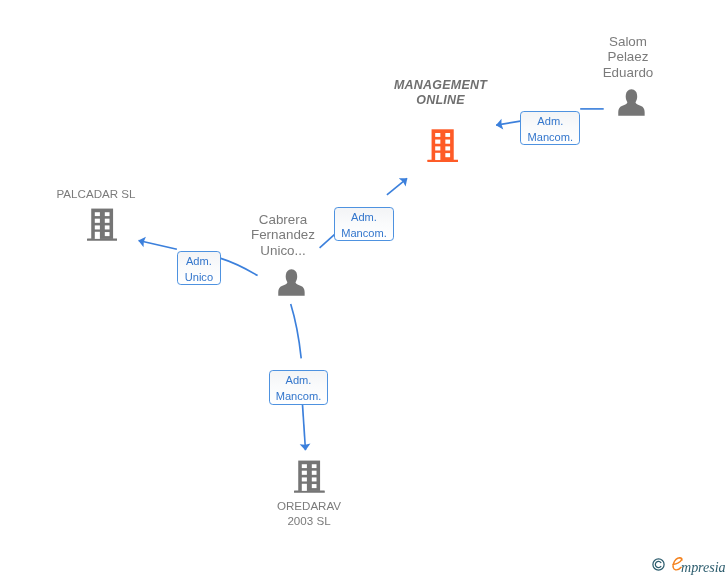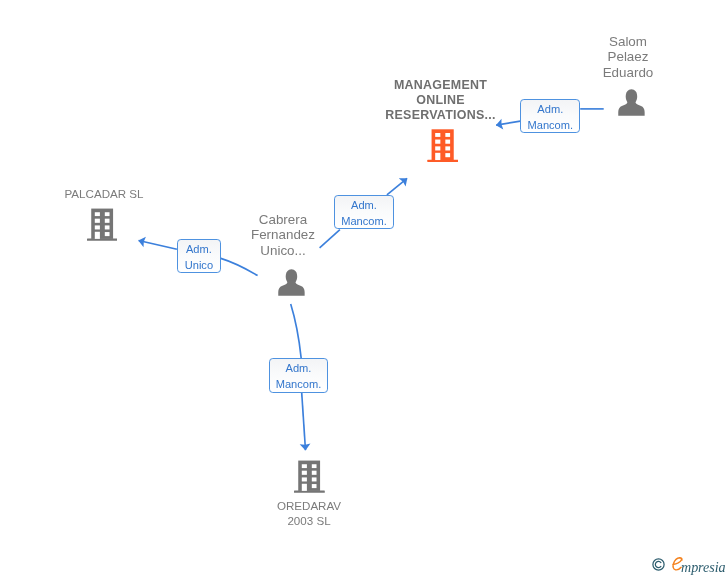--- a/index.html
+++ b/index.html
@@ -4,25 +4,25 @@
 <title>Company relationship graph</title>
 <style>
   html,body{margin:0;padding:0;}
   body{width:728px;height:575px;background:#ffffff;overflow:hidden;
        font-family:"Liberation Sans",sans-serif;-webkit-font-smoothing:antialiased;}
   #stage{position:relative;width:728px;height:575px;will-change:transform;}
   svg.edges{position:absolute;left:0;top:0;width:728px;height:575px;}
   .node{position:absolute;}
   .nodelabel{position:absolute;text-align:center;color:#7b7b7b;font-size:13.4px;line-height:15.3px;}
   .nodelabel.company{font-size:11.6px;line-height:15.3px;}
-  .nodelabel.bold{font-weight:bold;color:#6f6f6f;font-size:12.45px;line-height:15.1px;letter-spacing:.27px;}
+  .nodelabel.bold{font-weight:bold;color:#6f6f6f;font-size:12.45px;line-height:15.1px;letter-spacing:.27px;font-style:italic;}
   .relbox{position:absolute;box-sizing:border-box;border:1.55px solid #4e92e0;border-radius:3.8px;
           background:linear-gradient(180deg,#f3f4f6 0%,#fafbfc 50%,#ffffff 100%);
           color:#3376cc;font-size:11.1px;line-height:16.1px;text-align:center;padding-top:1.5px;
-          display:flex;flex-direction:column;align-items:center;justify-content:center;}
+          display:flex;flex-direction:column;align-items:center;justify-content:center;margin-top:12px;}
   .wm{position:absolute;left:652px;top:556px;display:flex;align-items:flex-start;}
   .wm-c{margin-top:1.5px;}
   .wm-e{margin-left:5.2px;margin-top:-1.4px;}
   .wm-t{color:#2d5d6e;font-size:14.1px;font-style:italic;font-family:"Liberation Serif",serif;
         margin-left:-3.2px;margin-top:3px;letter-spacing:-.05px;}
   .sr{position:absolute;width:1px;height:1px;overflow:hidden;clip:rect(0 0 0 0);white-space:nowrap;}
 </style>
 </head>
 <body>
 
@@ -50,21 +50,20 @@
 
       <path d="M290.7,304.1 Q297.9,327.5 301.2,358.3"></path>
 
       <path d="M301.7,392.6 L305.48,450.1" marker-end="url(#ah)"></path>
     </g>
   </svg>
 
   <div class="nodelabel bold" style="left:369px;top:78.3px;width:143px;">
     <div>MANAGEMENT</div>
     <div>ONLINE</div>
-    <div>RESERVATIONS...</div>
   </div>
   <div class="node" style="left:426.6px;top:129.3px;">
     <svg width="31.8" height="33.2" viewBox="0 0 32 34">
       <g fill="#fe5b27">
         <rect x="4.4" y="0.3" width="22.7" height="31.5"></rect>
         <rect x="0" y="31.5" width="32" height="2.3" rx="0.4"></rect>
       </g>
       <g fill="#ffffff">
         <rect x="8.1" y="4.1" width="5.3" height="4.0"></rect>
           <rect x="18.5" y="4.1" width="4.9" height="4.0"></rect>
@@ -83,21 +82,21 @@
     <div>Pelaez</div>
     <div>Eduardo</div>
   </div>
   <div class="node" style="left:617.6px;top:88.8px;">
     <svg width="27" height="27" viewBox="0 0 27 27">
       <path fill="#757575" d="M13.45,0.2 C16.85,0.2 19.2,3.2 19.2,7.4 C19.2,11.5 16.8,15.1 13.45,15.1 C10.1,15.1 7.7,11.5 7.7,7.4 C7.7,3.2 10.05,0.2 13.45,0.2 Z"></path>
       <path fill="#757575" d="M9.45,11.6 C9.45,11.6 9.9,13.5 8.8,14.4 C7.3,15.7 4.0,16.4 2.4,17.8 C0.8,19.2 0.3,21.1 0.25,23.5 L0.25,26.8 L26.65,26.8 L26.65,23.5 C26.6,21.1 26.1,19.2 24.5,17.8 C22.9,16.4 19.6,15.7 18.1,14.4 C17.0,13.5 17.45,11.6 17.45,11.6 Z"></path>
     </svg>
   </div>
 
-  <div class="nodelabel company" style="left:44px;top:185.5px;width:120px;">
+  <div class="nodelabel company" style="left:36px;top:185.5px;width:120px;">
     <div>PALCADAR SL</div>
   </div>
   <div class="node" style="left:86.6px;top:208px;">
     <svg width="30.8" height="33.3" viewBox="0 0 32 34">
       <g fill="#757575">
         <rect x="4.4" y="0.3" width="22.7" height="31.5"></rect>
         <rect x="0" y="31.5" width="32" height="2.3" rx="0.4"></rect>
       </g>
       <g fill="#ffffff">
         <rect x="8.1" y="4.1" width="5.3" height="4.0"></rect>

